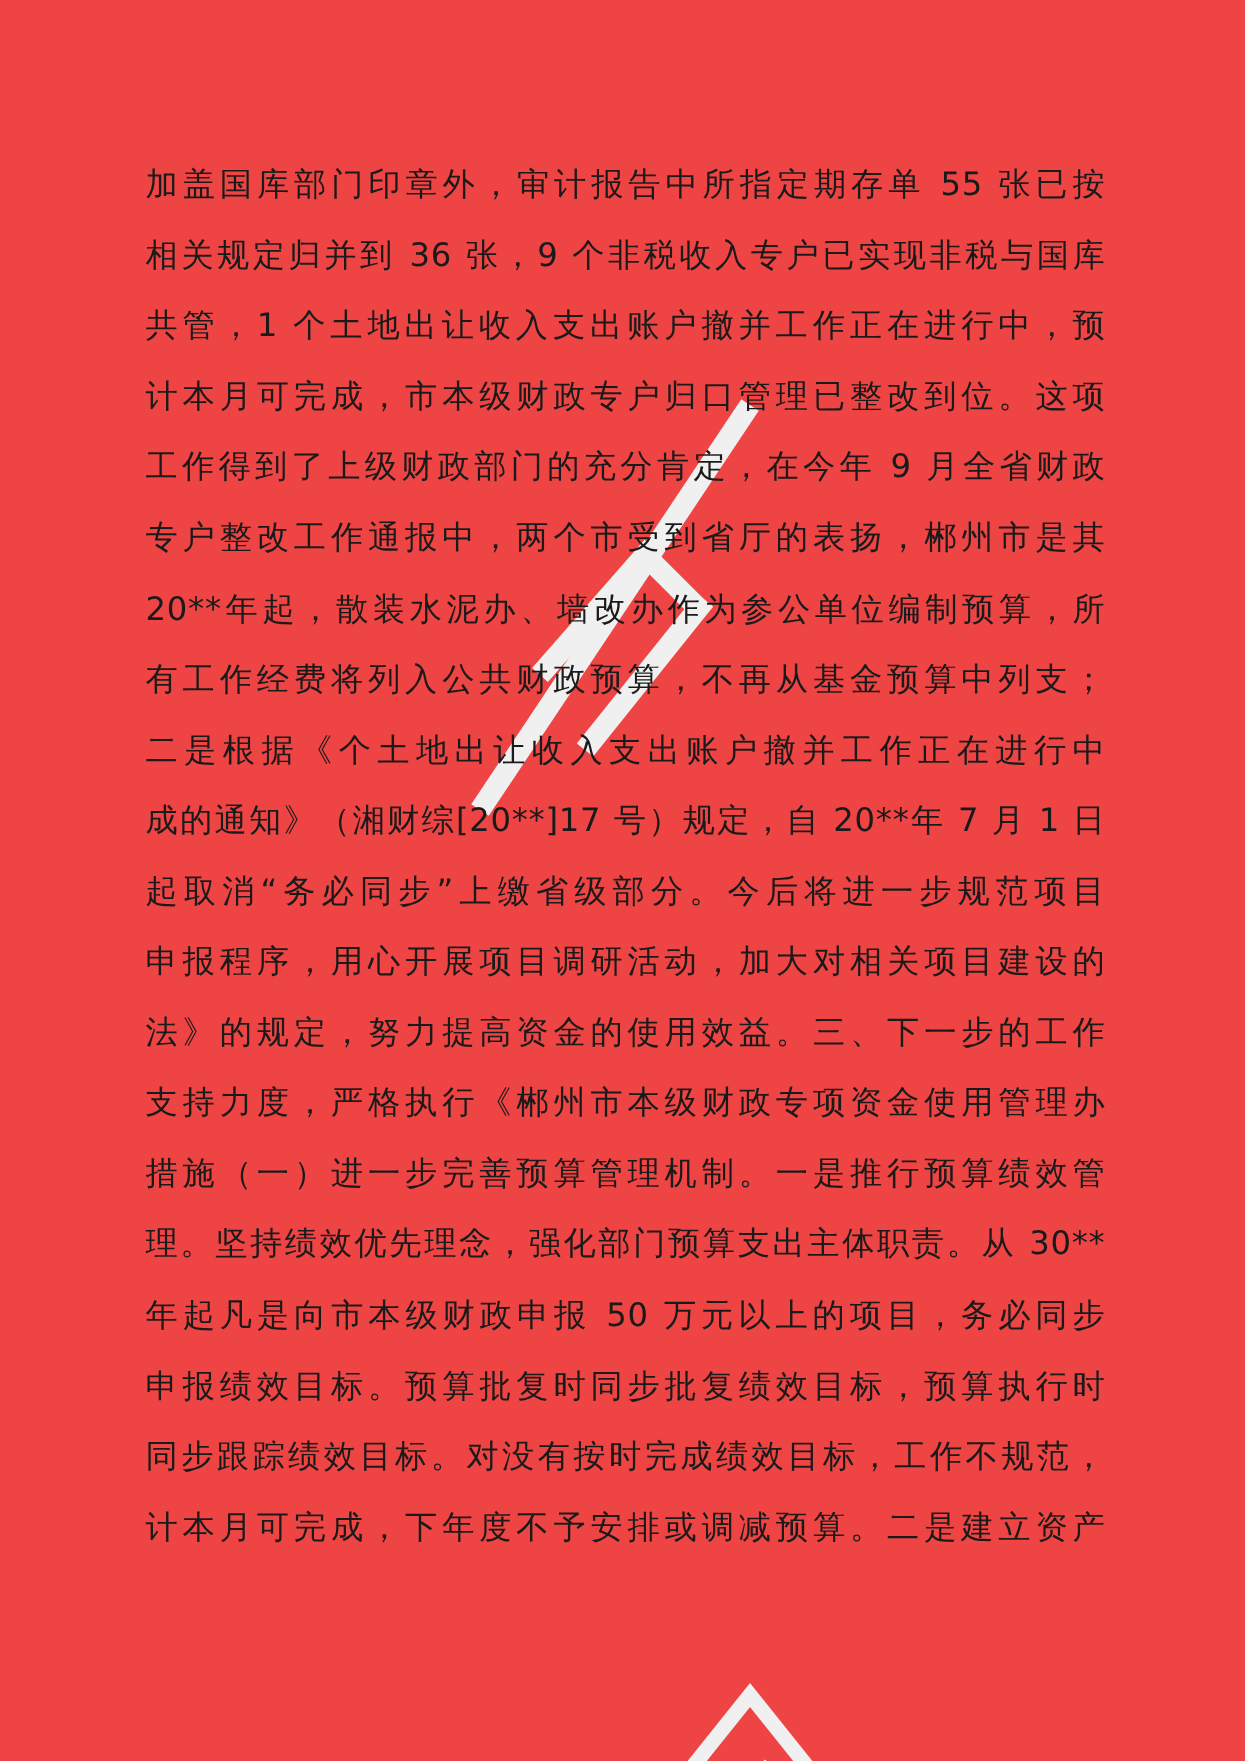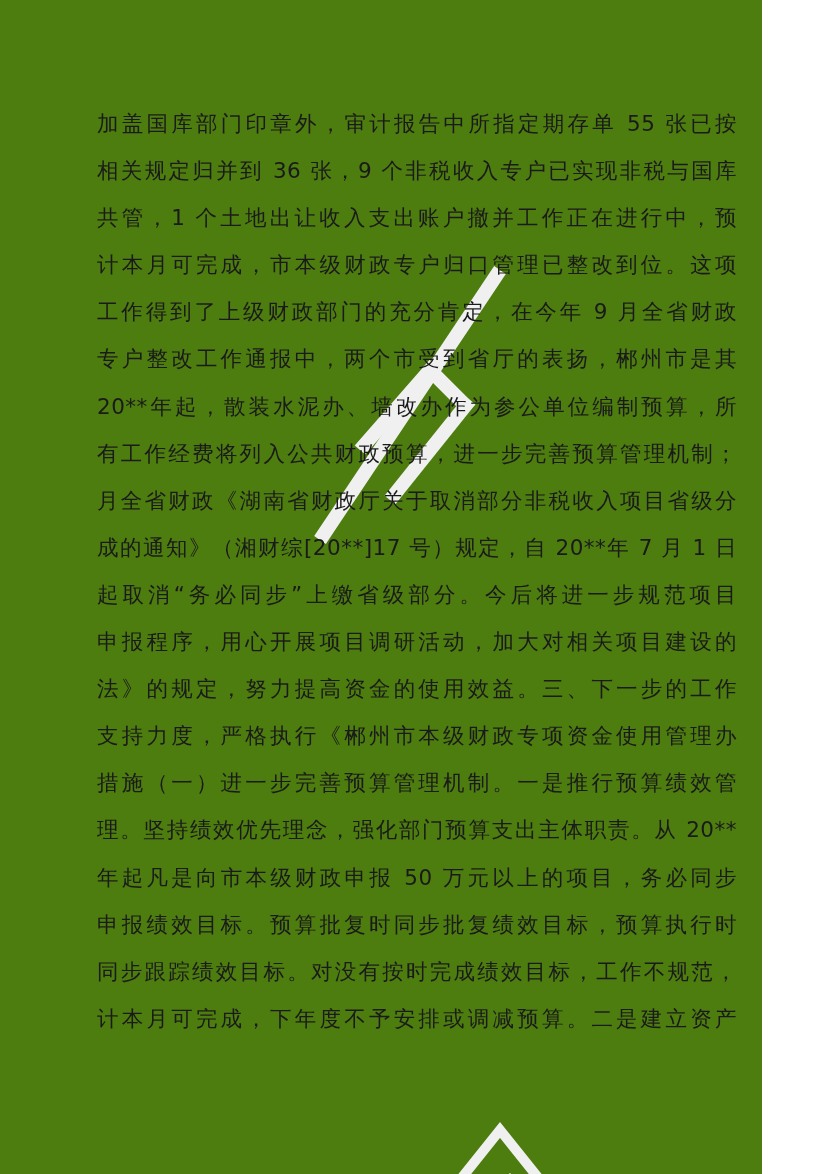--- a/index.html
+++ b/index.html
@@ -1,17 +1,17 @@
 <!DOCTYPE html>
 <html><head>
 <meta charset="utf-8">
 <style>
   html, body { margin: 0; padding: 0; background: #ffffff; }
   body { width: 830px; height: 1174px; position: relative; overflow: hidden; }
-  .page { position: absolute; left: 0; top: 0; width: 762px; height: 1174px; background: #4d7c0f; }
+  .page { position: absolute; left: 0; top: 0; width: 830px; height: 1174px; background: #ef4444; }
   .watermark { position: absolute; pointer-events: none; }
   .wm1 { left: 300px; top: 250px; width: 220px; height: 300px; }
   .wm2 { left: 400px; top: 1110px; width: 200px; height: 120px; }
   .text-block {
     position: absolute; left: 97px; top: 106px; width: 640px;
     font-family: "DejaVu Sans", "Liberation Sans", sans-serif;
     font-size: 21.5px; color: #1a1a1a;
   }
   .line {
     display: block; height: 47.1px; line-height: 36px;
@@ -40,27 +40,27 @@
   </svg>
 
   <div class="text-block">
     <span class="line">加盖国库部门印章外，审计报告中所指定期存单 55 张已按</span>
     <span class="line">相关规定归并到 36 张，9 个非税收入专户已实现非税与国库</span>
     <span class="line">共管，1 个土地出让收入支出账户撤并工作正在进行中，预</span>
     <span class="line">计本月可完成，市本级财政专户归口管理已整改到位。这项</span>
     <span class="line">工作得到了上级财政部门的充分肯定，在今年 9 月全省财政</span>
     <span class="line">专户整改工作通报中，两个市受到省厅的表扬，郴州市是其</span>
     <span class="line">20**年起，散装水泥办、墙改办作为参公单位编制预算，所</span>
-    <span class="line">有工作经费将列入公共财政预算，进一步完善预算管理机制；</span>
-    <span class="line">月全省财政《湖南省财政厅关于取消部分非税收入项目省级分</span>
+    <span class="line">有工作经费将列入公共财政预算，不再从基金预算中列支；</span>
+    <span class="line">二是根据《个土地出让收入支出账户撤并工作正在进行中</span>
     <span class="line">成的通知》（湘财综[20**]17 号）规定，自 20**年 7 月 1 日</span>
     <span class="line">起取消“务必同步”上缴省级部分。今后将进一步规范项目</span>
     <span class="line">申报程序，用心开展项目调研活动，加大对相关项目建设的</span>
     <span class="line">法》的规定，努力提高资金的使用效益。三、下一步的工作</span>
     <span class="line">支持力度，严格执行《郴州市本级财政专项资金使用管理办</span>
     <span class="line">措施（一）进一步完善预算管理机制。一是推行预算绩效管</span>
-    <span class="line">理。坚持绩效优先理念，强化部门预算支出主体职责。从 20**</span>
+    <span class="line">理。坚持绩效优先理念，强化部门预算支出主体职责。从 30**</span>
     <span class="line">年起凡是向市本级财政申报 50 万元以上的项目，务必同步</span>
     <span class="line">申报绩效目标。预算批复时同步批复绩效目标，预算执行时</span>
     <span class="line">同步跟踪绩效目标。对没有按时完成绩效目标，工作不规范，</span>
     <span class="line">计本月可完成，下年度不予安排或调减预算。二是建立资产</span>
   </div>
 </div>
 
 </body></html>

